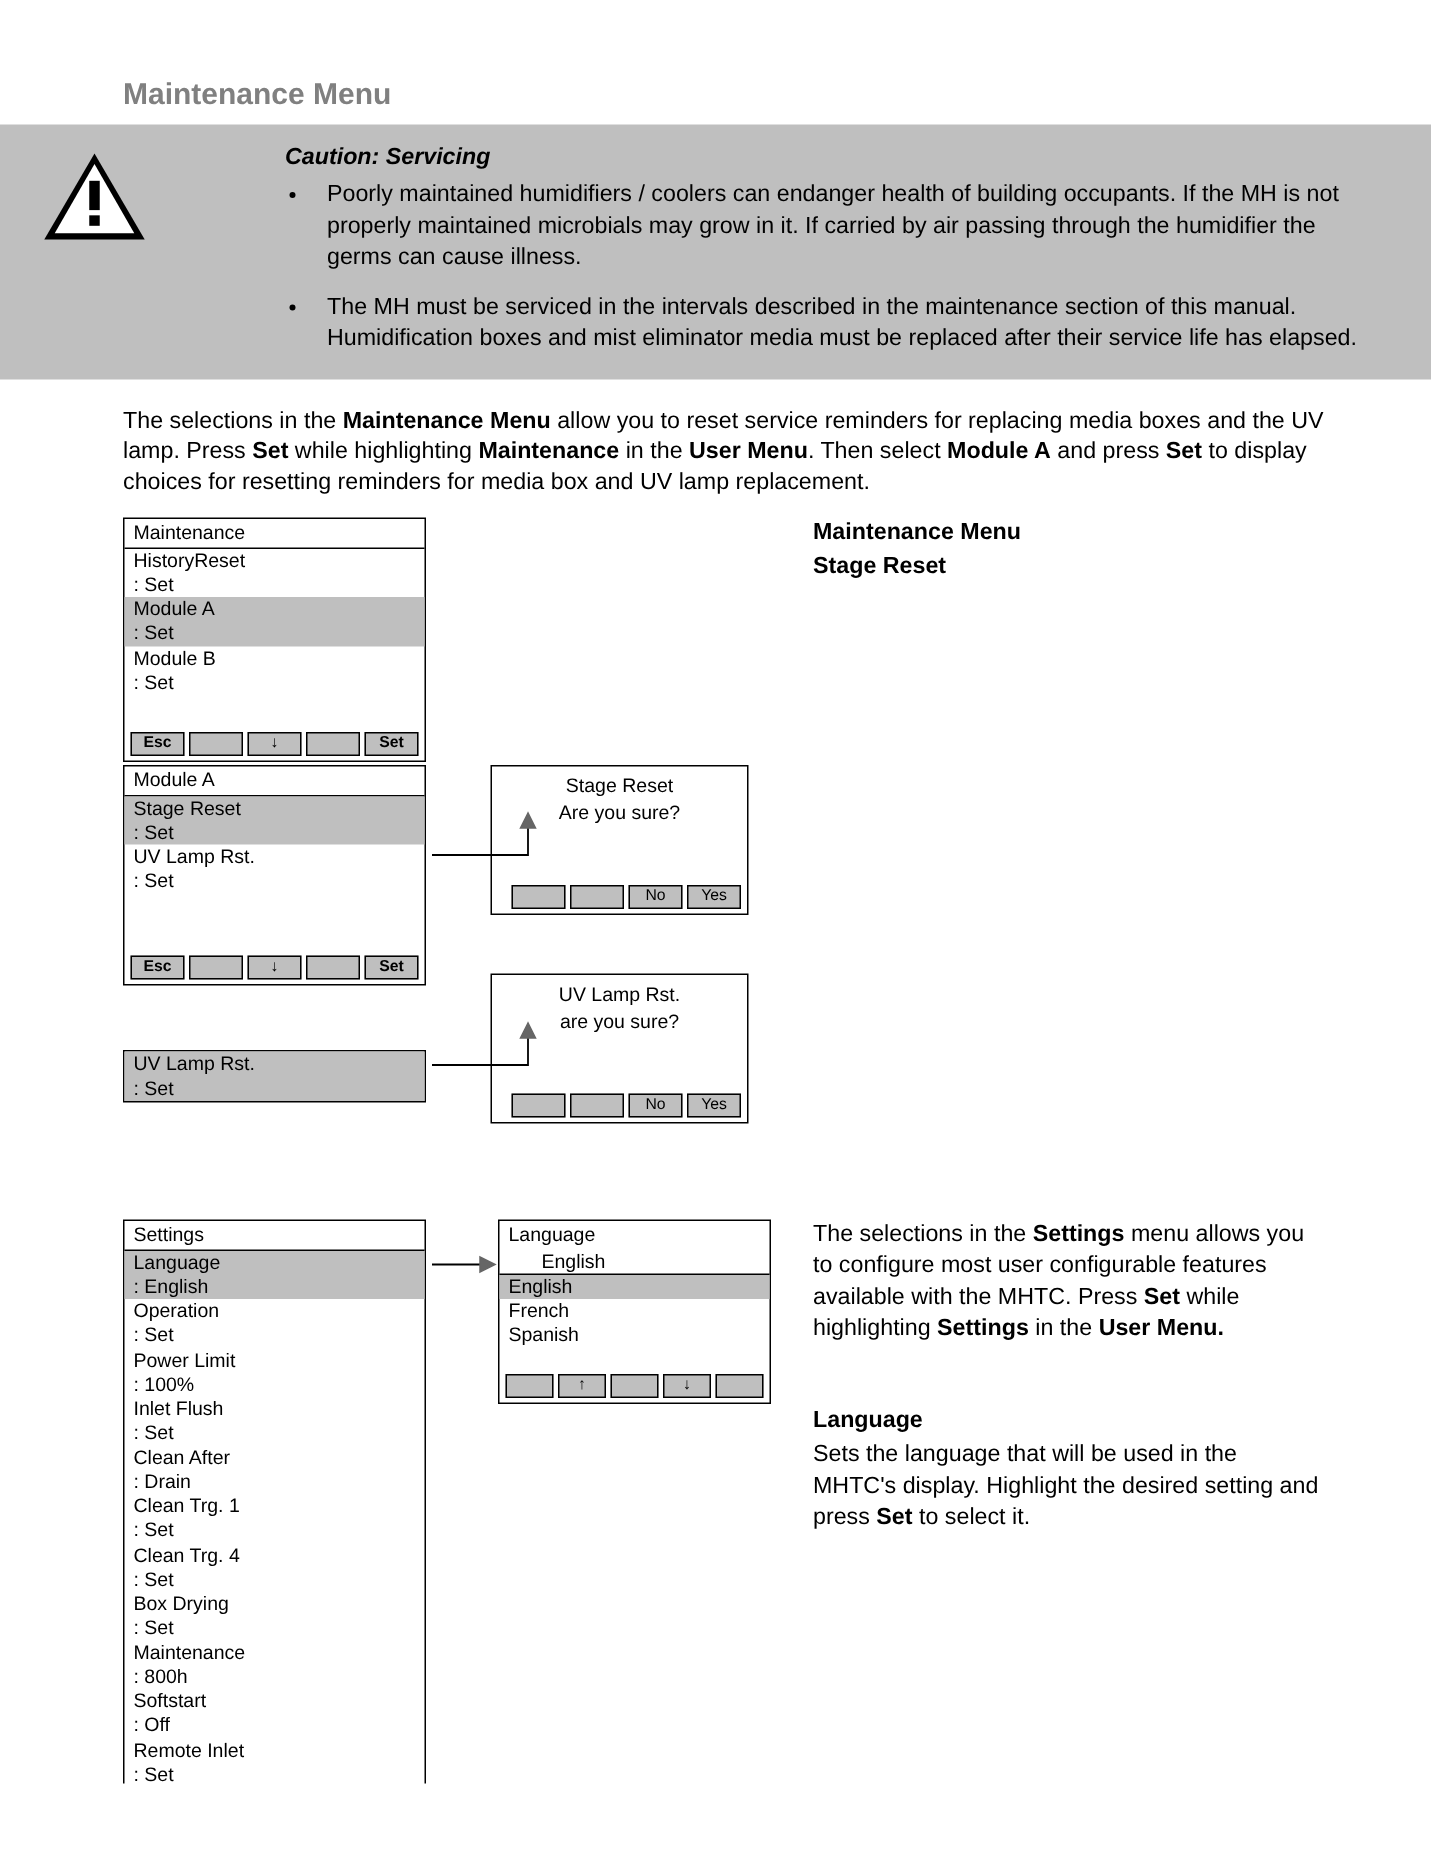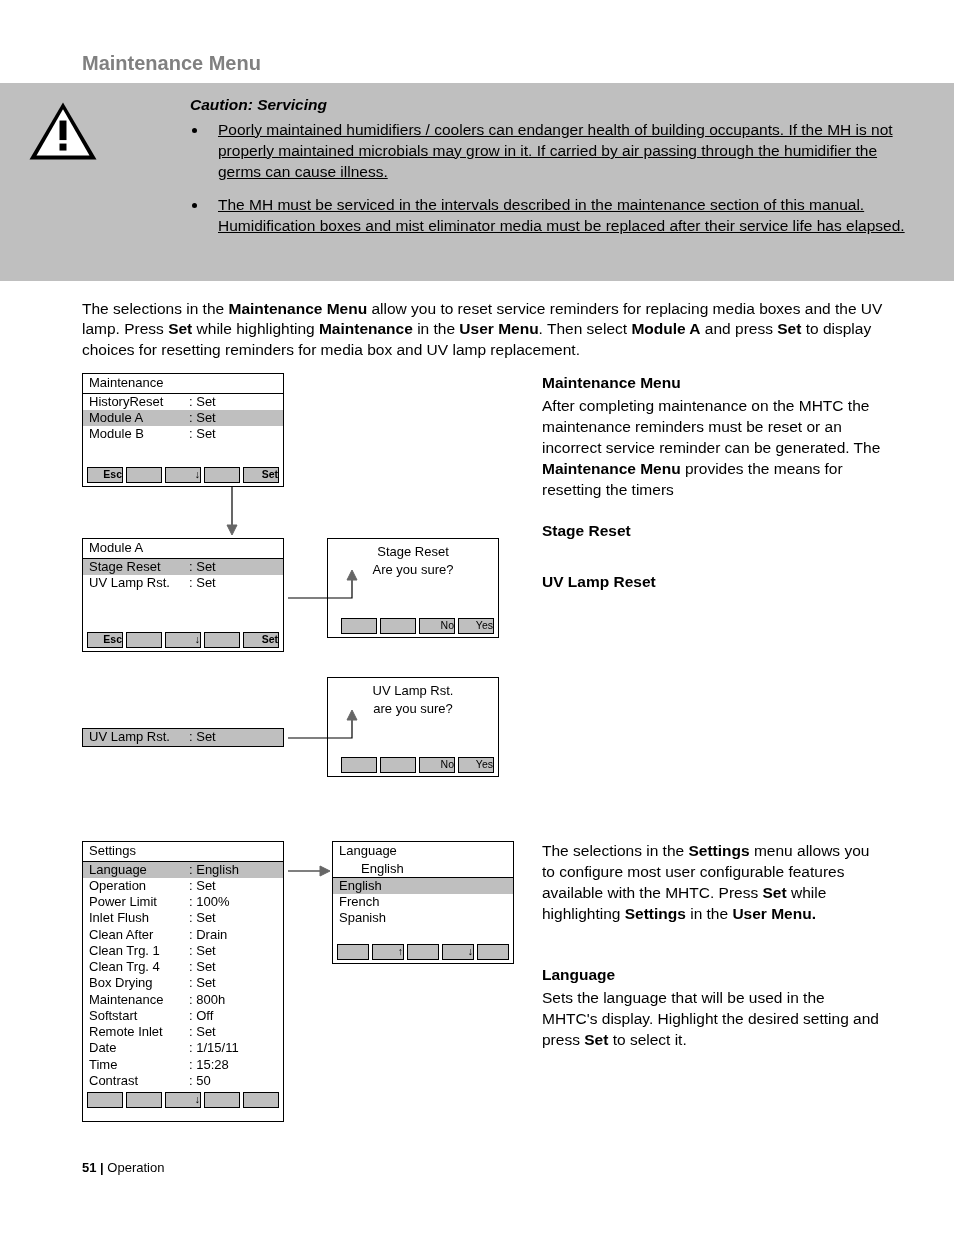--- a/index.html
+++ b/index.html
@@ -16,21 +16,21 @@
   }
   h2.section {
     font-family: Arial, sans-serif;
     font-weight: bold;
     color: #808080;
     font-size: 20px;
     margin: 0 0 6px 0;
   }
   .caution-box {
     background: #bfbfbf;
-    padding: 12px 18px 32px 18px;
+    padding: 12px 18px 4px 18px;
     margin-left: -82px;
     margin-right: -70px;
     display: flex;
     gap: 32px;
     margin-bottom: 18px;
   }
   .warn-icon {
     flex: 0 0 70px;
     padding-top: 6px;
     padding-left: 10px;
@@ -39,21 +39,20 @@
   .caution-body { flex: 1; padding-right: 20px; }
   .caution-title {
     font-style: italic;
     font-weight: bold;
     margin: 0 0 4px 0;
     padding-left: 60px;
   }
   .caution-body ul {
     margin: 0;
     padding-left: 78px;
-    text-decoration: underline;
   }
   .caution-body li { margin-bottom: 12px; padding-left: 10px; }
   .intro { margin: 0 0 12px 0; }
   .intro b { font-weight: bold; }
 
   .two-col {
     display: flex;
     gap: 20px;
     margin-bottom: 18px;
   }
@@ -65,36 +64,37 @@
     background: #fff;
     font-size: 13px;
     line-height: 1.25;
     display: inline-block;
   }
   .panel .title { padding: 1px 6px; }
   .panel .hr { border-top: 1px solid #000; }
   .panel .row {
     display: flex;
     padding: 0 6px;
+    flex-direction: column;
   }
   .panel .row.sel { background: #bfbfbf; }
   .panel .k { width: 100px; }
   .panel .v { }
   .btnbar {
     display:flex;
     gap:3px;
     padding:3px 4px 3px 4px;
   }
   .btnbar .b {
     border:1px solid #000;
     background:#bfbfbf;
     font-size:10.5px;
     height:14px;
     line-height:13px;
-    text-align:right;
+    text-align:center;
     font-weight:bold;
   }
   .btnbar .b.blank { background:#bfbfbf; }
   .bw { width:34px; }
 
   .arrow-down::after { content:"↓"; font-weight:bold; }
   .arrow-up::after { content:"↑"; font-weight:bold; }
 
   .confirm {
     border:1.5px solid #000;
@@ -248,28 +248,26 @@
           <div class="b bw blank"></div>
           <div class="b bw" style="font-weight:normal;">No</div>
           <div class="b bw" style="font-weight:normal;">Yes</div>
         </div>
       </div>
     </div>
 
     <div class="right-col">
       <div class="right-block">
         <h4>Maintenance Menu</h4>
-        <p><span>After completing maintenance on the MHTC the maintenance reminders must be reset or an incorrect service reminder can be generated.  The </span><b>Maintenance Menu</b><span> provides the means for resetting the timers</span></p>
       </div>
       <div class="right-block">
         <h4>Stage Reset</h4>
       </div>
       <div style="height:28px;"></div>
       <div class="right-block">
-        <h4>UV Lamp Reset</h4>
       </div>
     </div>
   </div>
 
 
   <div class="two-col">
     <div class="left-col rel" style="height:300px;">
       <svg style="position:absolute;left:0;top:0;width:440px;height:300px;pointer-events:none;">
         <path class="flowline" d="M206,30 L245,30"></path>
         <polygon class="flowarrow" points="248,30 238,25 238,35"></polygon>

